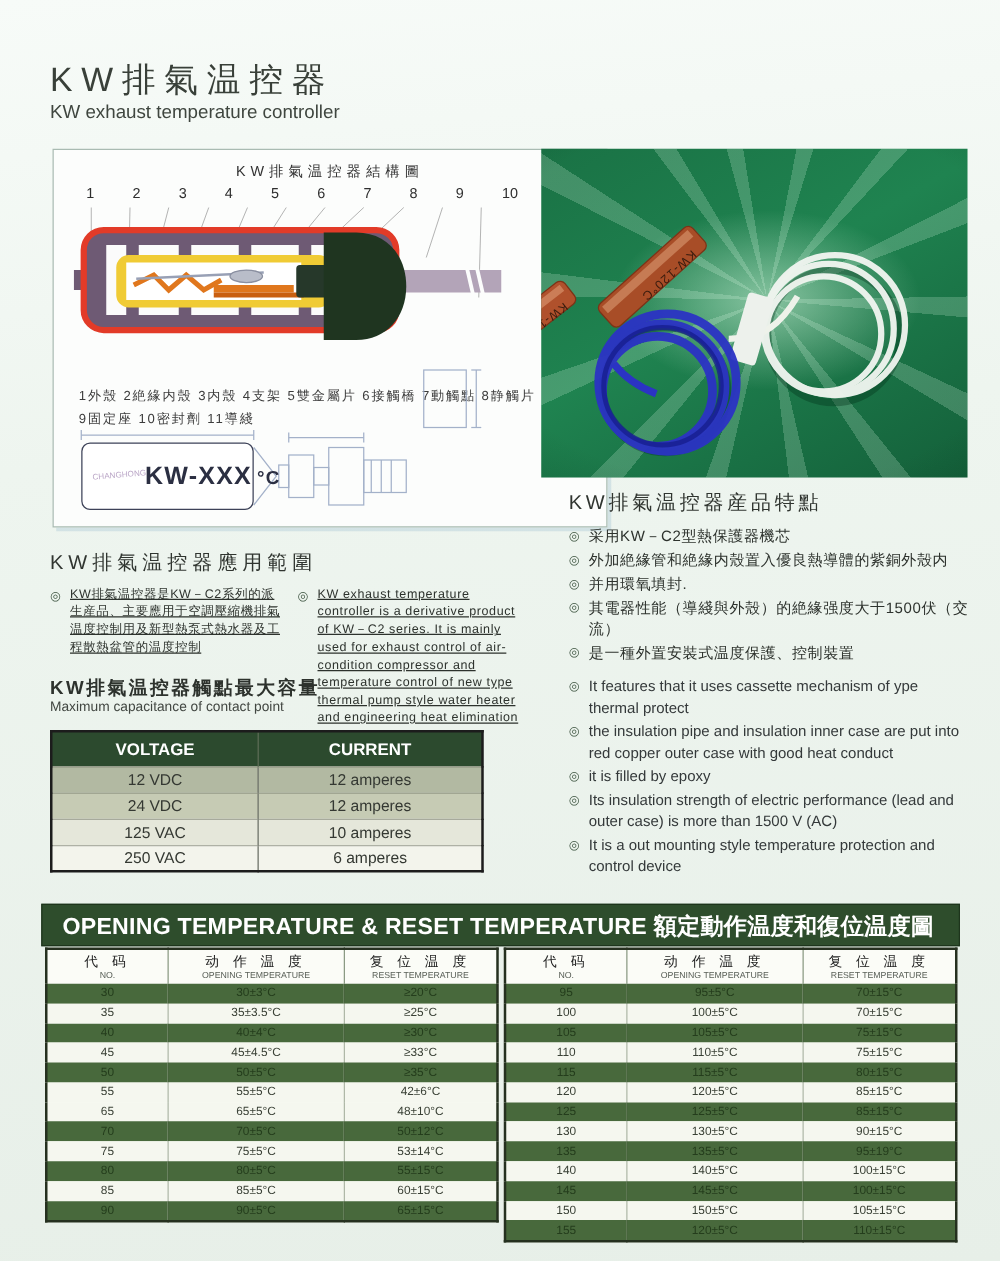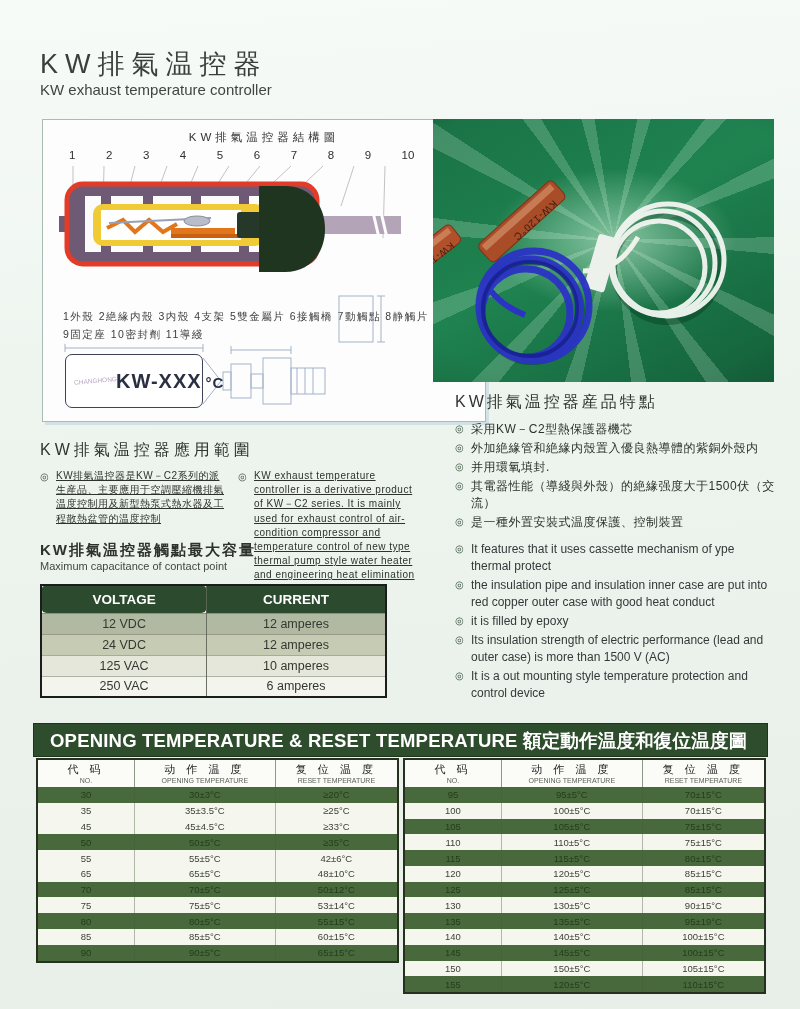--- a/index.html
+++ b/index.html
@@ -53,21 +53,21 @@
   .app-cols { display:flex; gap:12px; }
   .app-col { width:186px; }
   .app-col .b-text { font-size:10px;text-decoration:underline; }
 
   
   .capacity-title { position:absolute; left:40px; top:541px; font-size:15px; letter-spacing:2px; color:#2d322d; font-weight:bold; }
   .capacity-sub { position:absolute; left:40px; top:560px; font-size:11px; color:#424742; }
   table.voltage { position:absolute; left:40px; top:584px; width:347px; border-collapse:collapse;
                   border:2px solid #1c1c1c; font-size:12.5px; }
   .voltage th { background:#2c4a2e; color:#fff; font-size:13.5px; height:28px; border-left:1px solid #56664f; }
-  .voltage th:first-child { border-left:none; width:48%;border-radius:6px; }
+  .voltage th:first-child { border-left:none; width:48%; }
   .voltage td { height:21px; text-align:center; color:#343832; border-left:1px solid #6a6f64;
                 border-top:1px solid rgba(90,95,80,.45); }
   .voltage td:first-child { border-left:none; }
   tr.vr0 td { background:#b2b9a2; } tr.vr1 td { background:#c6cbb4; }
   tr.vr2 td { background:#e5e7da; } tr.vr3 td { background:#f3f4ec;text-align:center; }
 
   
   .temp-banner { position:absolute; left:33px; top:723px; width:735px; height:34px; background:#2e4d2c;
                  border:1px solid #1e351c; color:#fff; font-weight:bold; font-size:18.5px; display:flex;
                  align-items:center; padding-left:16px; letter-spacing:.2px; white-space:nowrap; }
@@ -336,20 +336,25 @@
         <tr class="tr-dark">
           <td>30</td>
           <td>30±3°C</td>
           <td>≥20°C</td>
         </tr>
         <tr class="tr-light">
           <td>35</td>
           <td>35±3.5°C</td>
           <td>≥25°C</td>
         </tr>
+        <tr class="tr-dark">
+          <td>40</td>
+          <td>40±4°C</td>
+          <td>≥30°C</td>
+        </tr>
         <tr class="tr-light">
           <td>45</td>
           <td>45±4.5°C</td>
           <td>≥33°C</td>
         </tr>
         <tr class="tr-dark">
           <td>50</td>
           <td>50±5°C</td>
           <td>≥35°C</td>
         </tr>

